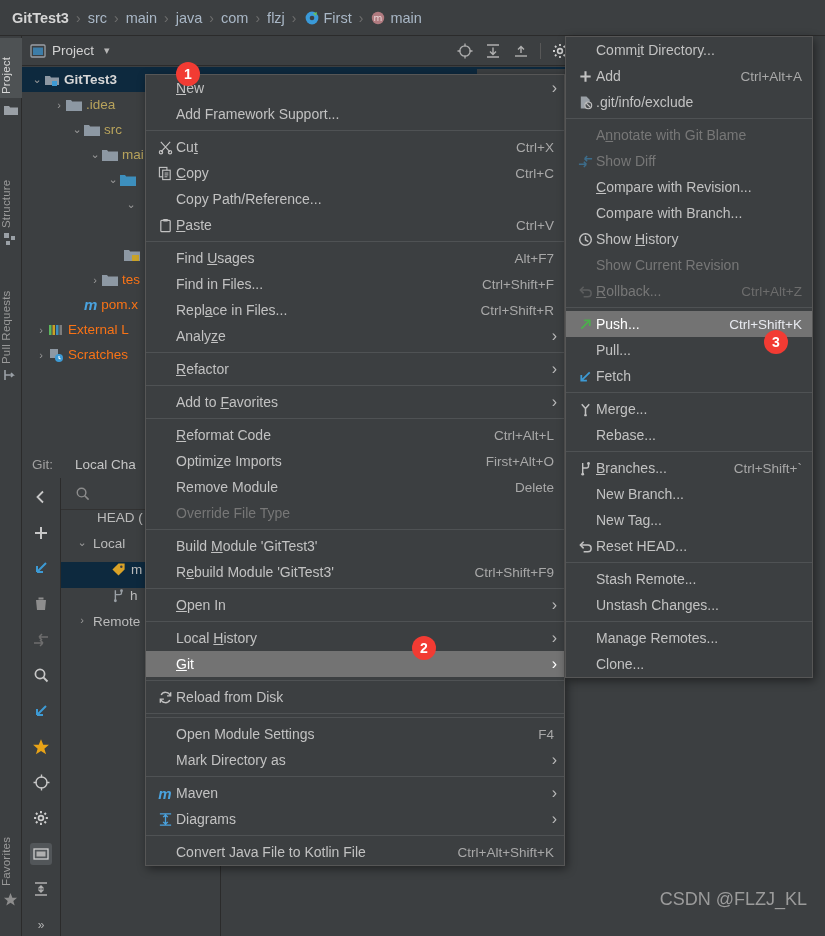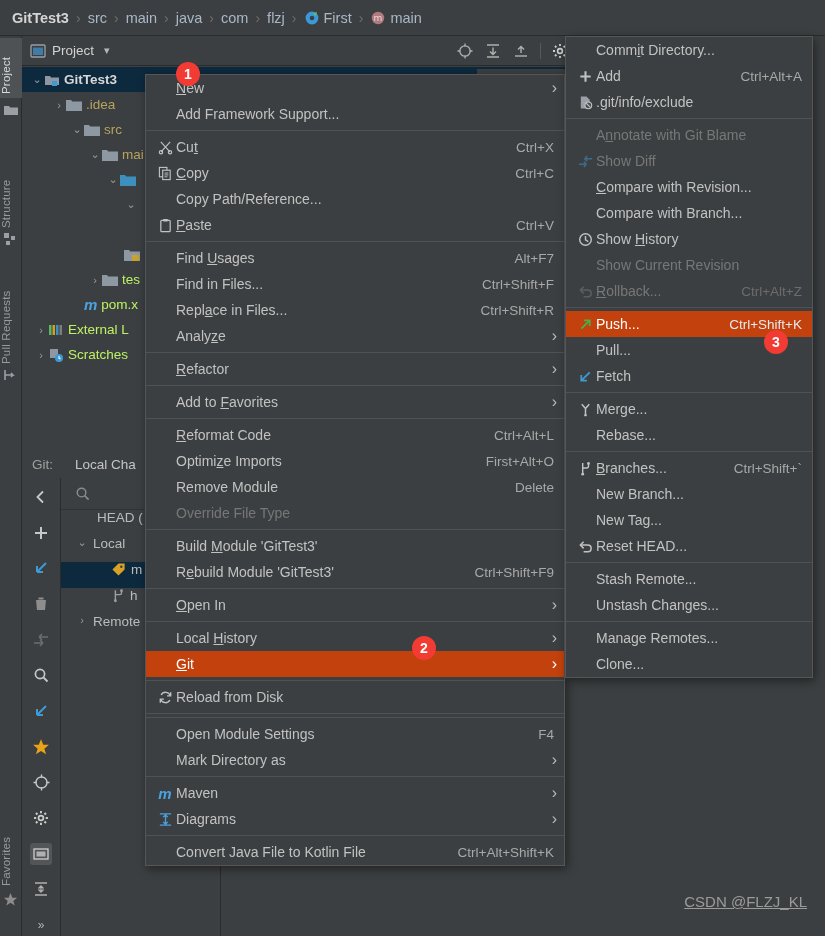--- a/index.html
+++ b/index.html
@@ -56,53 +56,53 @@
     display: flex; align-items: center; gap: 5px; padding-left: 8px;
     border-bottom: 2px solid #4a88c7; background: #3c3f41; font-size: 13.5px; color: #c8c8c8;
     z-index: 3;
   }
 
   
   #tree { position: absolute; left: 0; top: 31px; width: 583px; height: 373px; font-size: 13.5px; }
   .trow { position: relative; height: 25px; display: flex; align-items: center; white-space: nowrap; }
   .trow.sel { background: #0d293e; }
   .tw { display: inline-block; width: 14px; text-align: center; color: #999; font-size: 11px; }
-  .tlabel { margin-left: 4px; color: #bef264; }
+  .tlabel { margin-left: 4px; color: #f97316; }
   .tlabel.bold { font-weight: bold; color: #d7d7d7; }
   .tlabel.yellow { color: #b8a35c; }
 
   
   #gitpanel { position: absolute; left: 22px; top: 450px; width: 803px; height: 486px; background: #3c3f41; }
   #githeadrow { position: absolute; left: 0; top: 0; height: 28px; display: flex; align-items: center; gap: 22px; padding-left: 10px; font-size: 13.5px; }
   #githeadrow .lbl { color: #a0a0a0; }
   #githeadrow .tabsel { color: #c5c5c5; }
   #gitsidebar { position: absolute; left: 0; top: 28px; width: 38px; height: 458px; display: flex; flex-direction: column; align-items: center; padding-top: 8px; gap: 14px; }
   .gsic { width: 22px; height: 22px; display: flex; align-items: center; justify-content: center; }
   #gitbranches { position: absolute; left: 38px; top: 28px; width: 160px; height: 458px; border-left: 1px solid #2b2b2b; }
   #gitsearch { height: 32px; display: flex; align-items: center; padding-left: 14px; border-bottom: 1px solid #323232; }
   .brow { height: 26px; display: flex; align-items: flex-start; font-size: 13.5px; white-space: nowrap; color: #bbbbbb; }
   .brow.sel { background: #0d293e; }
   #gitlog { position: absolute; left: 198px; top: 28px; right: 0; height: 458px; border-left: 1px solid #2b2b2b; }
   .commit-row { position: absolute; font-size: 13.5px; color: #bbb; }
 
-  #watermark { position: absolute; right: 18px; bottom: 26px; font-size: 15px; color: #9b9b9b; text-decoration: underline; }
+  #watermark { position: absolute; right: 18px; bottom: 26px; font-size: 18px; color: #9b9b9b; }
 
   
   #ctxmenu {
     position: absolute; left: 145px; top: 74px; width: 420px;
     background: #3c3f41; border: 1px solid #565656;
     box-shadow: 2px 3px 9px rgba(0,0,0,.45); z-index: 20; padding: 0;
   }
   #gitmenu {
     position: absolute; left: 565px; top: 36px; width: 248px;
     background: #3c3f41; border: 1px solid #565656;
     box-shadow: 2px 3px 9px rgba(0,0,0,.45); z-index: 21; padding: 0;
   }
   .mi { position: relative; height: 26px; display: flex; align-items: center; font-size: 14px; color: #c2c2c2; padding-left: 8px; }
-  .mi.hl { background: #c2410c; color: #ffffff; }
+  .mi.hl { background: #737373; color: #ffffff; }
   .mi.disabled { color: #777777; }
   .mi .mic { width: 22px; min-width: 22px; display: flex; align-items: center; justify-content: center; }
   .mi .mtext { flex: 1; white-space: nowrap; }
   .mi .mtext u { text-decoration: underline; }
   .mi .macc { color: #a8a8a8; font-size: 13.5px; padding-right: 10px; white-space: nowrap; }
   .mi.hl .macc { color: #e8eaf0; }
   .mi.disabled .macc { color: #6c6c6c; }
   .mi .marrow { position: absolute; right: 7px; color: #b9b9b9; font-size: 13px; line-height: 1; }
   .mi.hl .marrow { color: #fff; }
   .msep { height: 1px; background: #4f5254; margin: 3px 0; }

